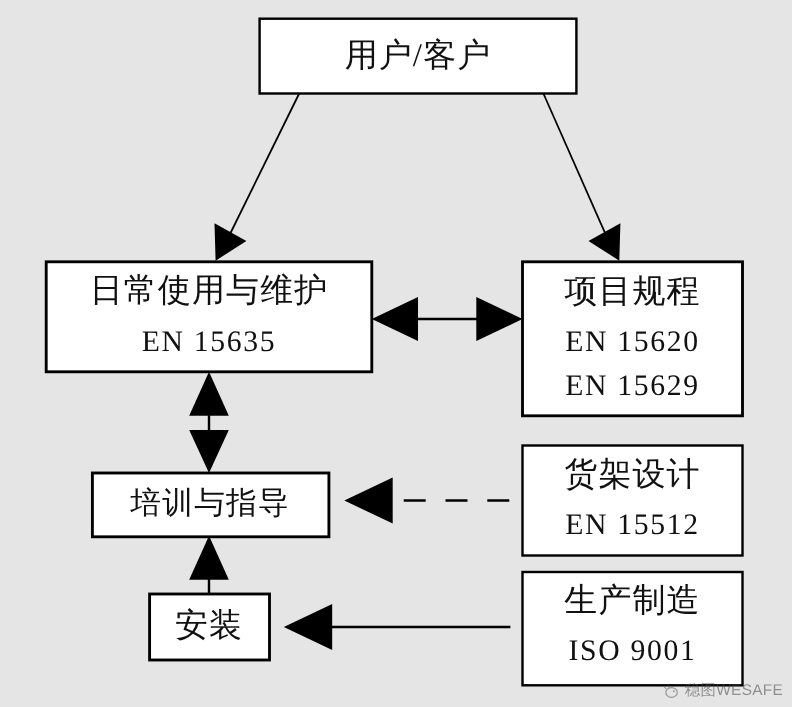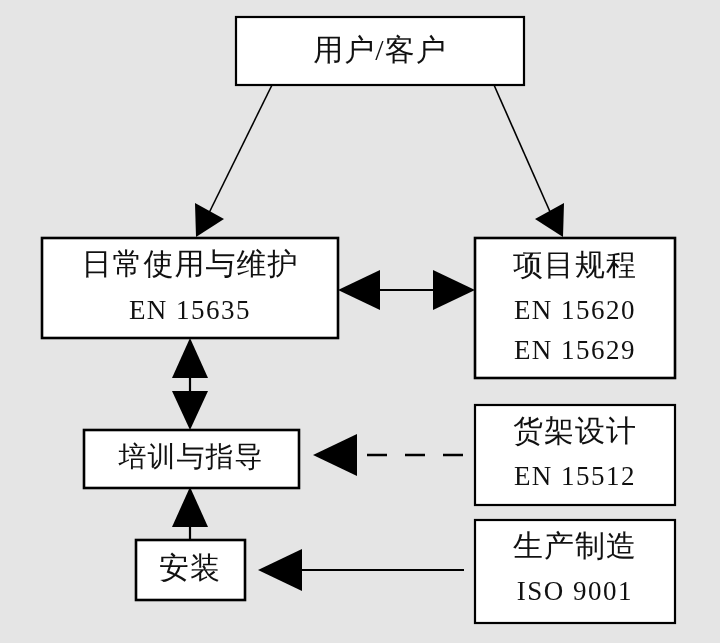--- a/index.html
+++ b/index.html
@@ -170,14 +170,24 @@
     </g>
 
     <g>
       <rect class="node-box" x="475" y="520" width="200" height="103" stroke-width="2.2"></rect>
       <text class="node-text t-cjk" x="575" y="549">生产制造</text>
       <text class="node-text t-latin" x="575" y="594">ISO  9001</text>
     </g>
 
   </svg>
 
+  <div id="watermark">
+    <span class="wm-logo">
+      <svg viewBox="0 0 17 13" width="17" height="13" aria-hidden="true">
+        <ellipse cx="9.5" cy="7.5" rx="5.2" ry="4.4" fill="none" stroke="#5a5a5a" stroke-width="1.1"></ellipse>
+        <path d="M4.6 4.2 L2.2 1.6 M7.2 3.4 L6.2 0.6" fill="none" stroke="#5a5a5a" stroke-width="1"></path>
+        <circle cx="11.6" cy="6.4" r="0.9" fill="#5a5a5a"></circle>
+      </svg>
+    </span>
+    <span class="wm-text">稳图WESAFE</span>
+  </div>
 
 </div>
 
 </body></html>

